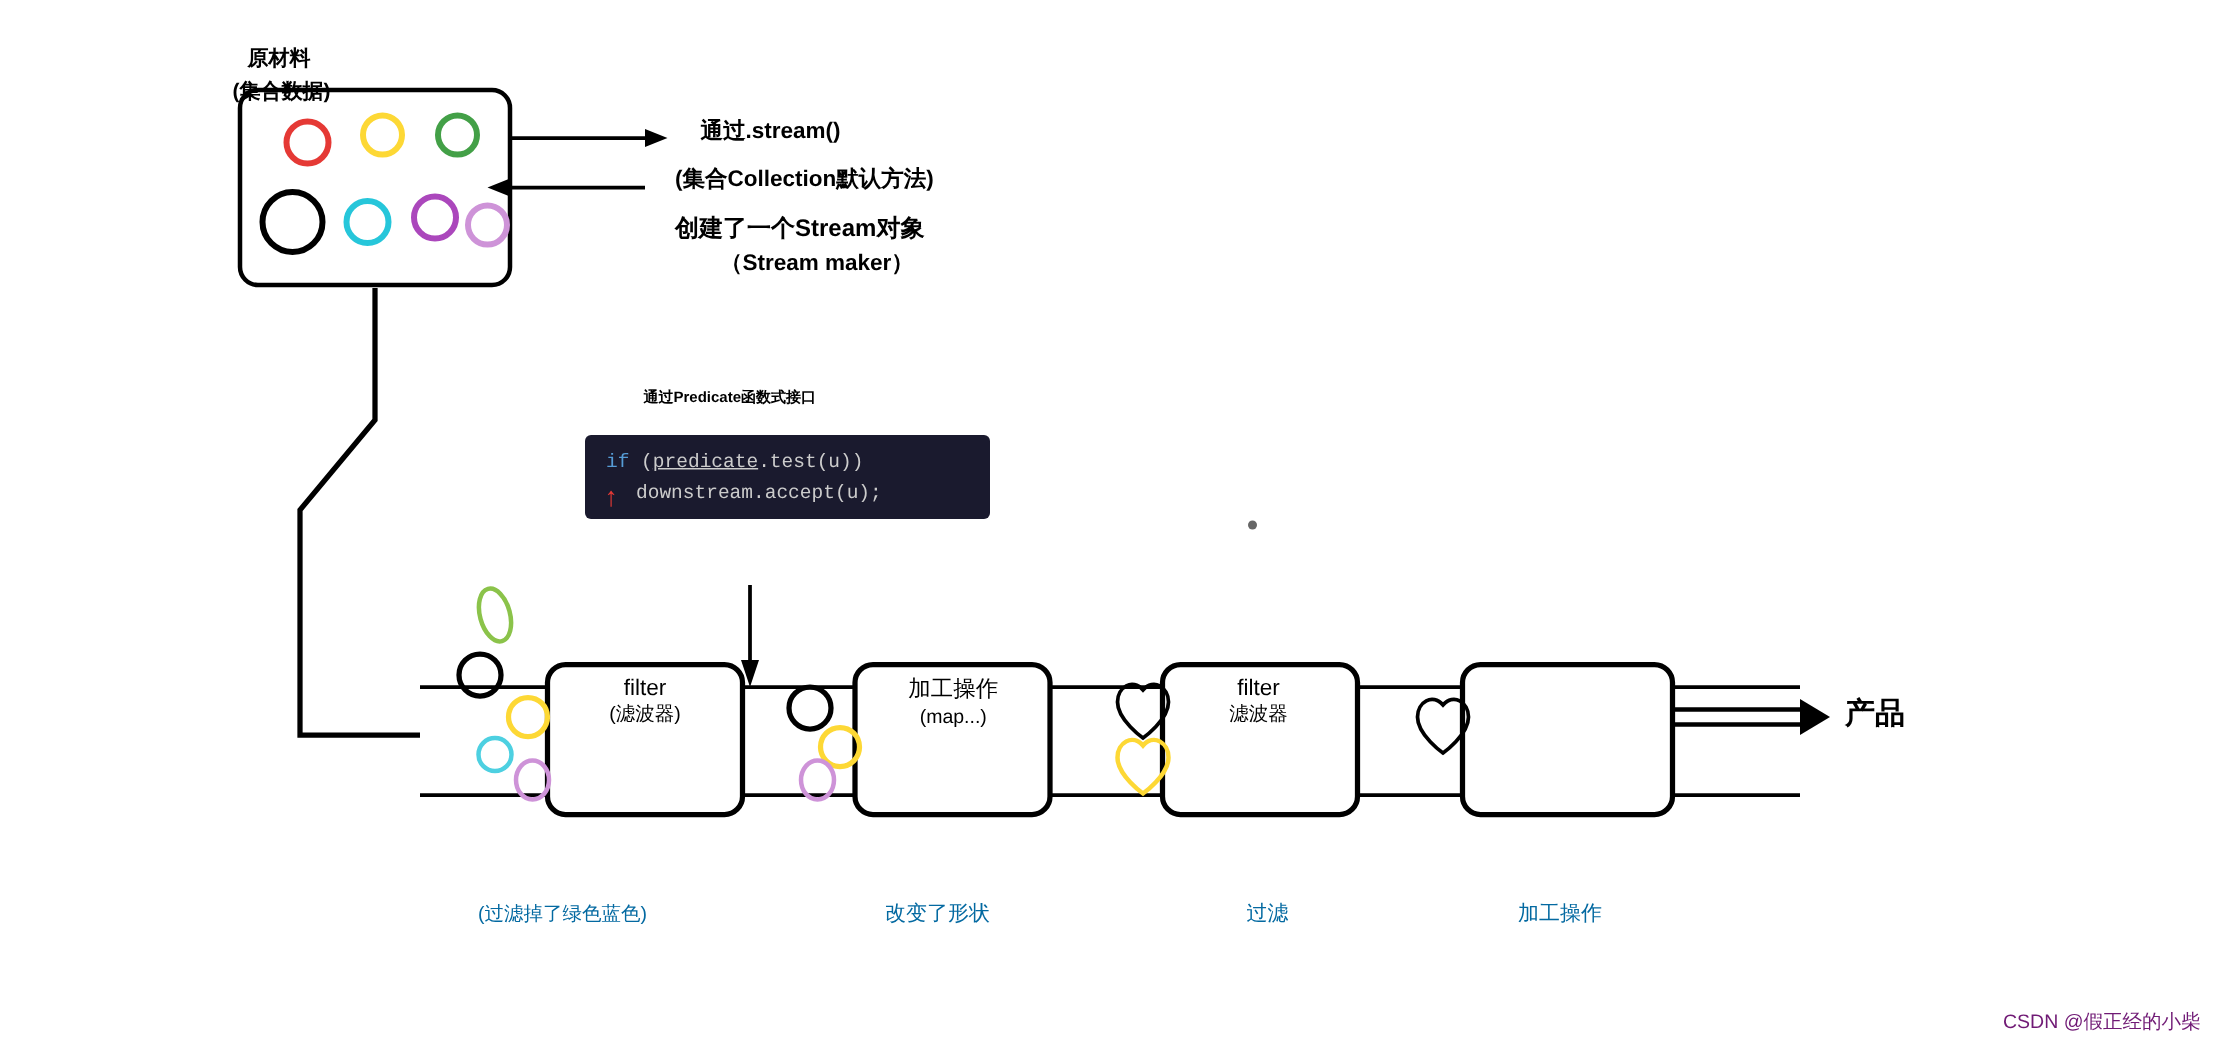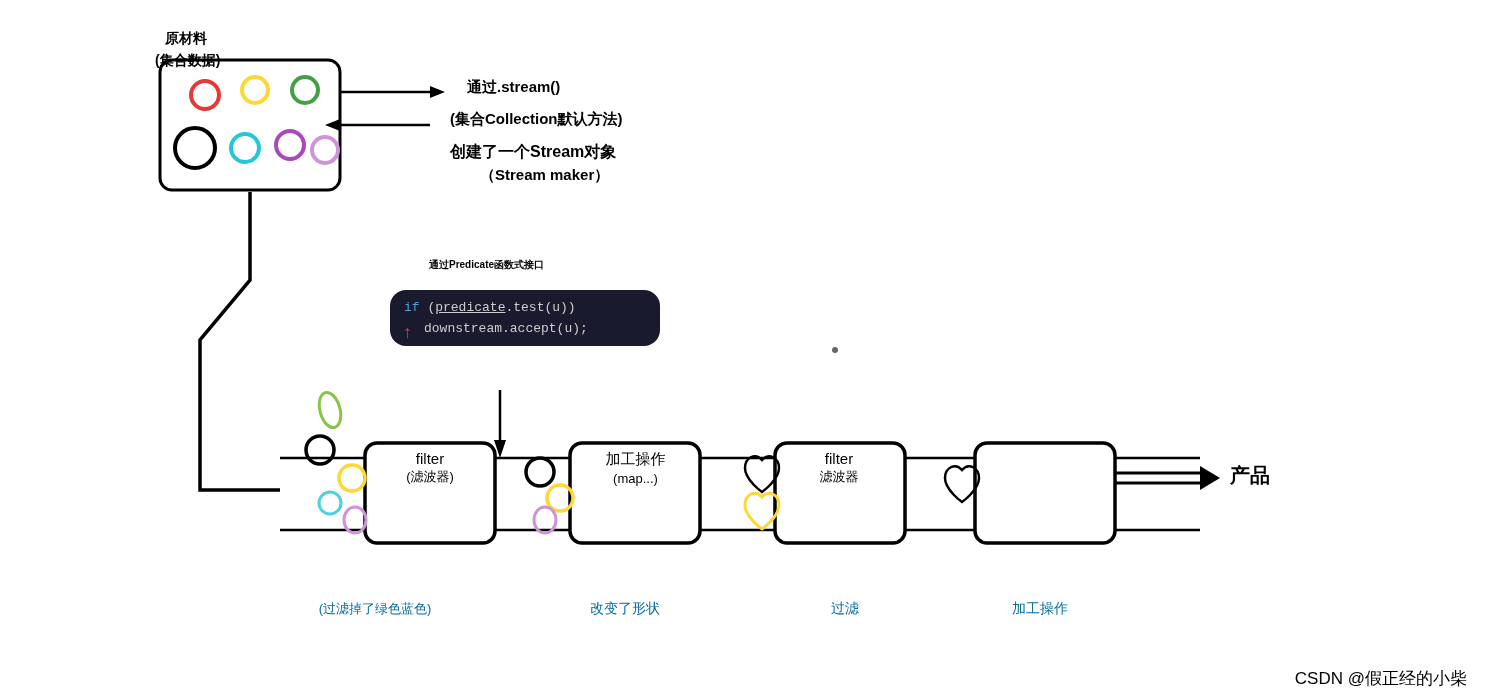--- a/index.html
+++ b/index.html
@@ -25,34 +25,34 @@
     }
     .label {
       position: absolute;
       font-size: 14px;
       font-weight: bold;
       color: #000;
     }
     .code-block {
       position: absolute;
       background: #1a1a2e;
-      border-radius: 16px;
+      border-radius: 4px;
       padding: 10px 14px;
       font-family: 'Courier New', monospace;
       font-size: 13px;
       color: #ccc;
     }
     .code-block .kw { color: #569cd6; }
     .code-block .ul { text-decoration: underline; }
     .watermark {
       position: absolute;
       bottom: 10px;
       right: 20px;
-      font-size: 17px;
-      color: #000000;
+      font-size: 13px;
+      color: #701a75;
     }
     .box-label {
       position: absolute;
       font-size: 15px;
       font-weight: normal;
       text-align: center;
     }
     .annotation {
       position: absolute;
       font-size: 13px;

